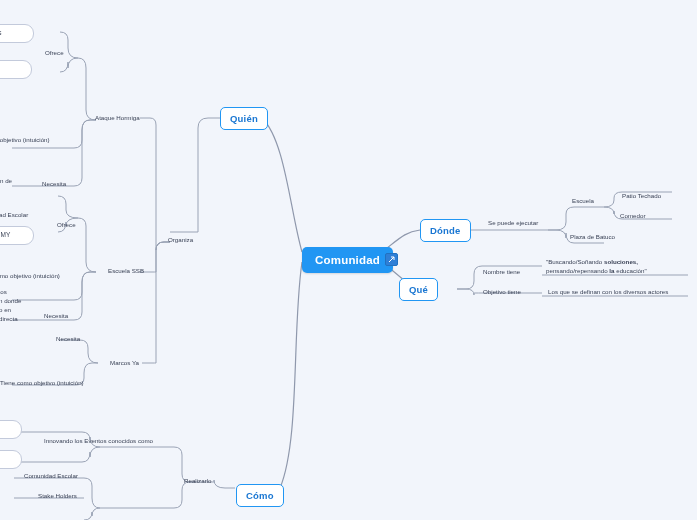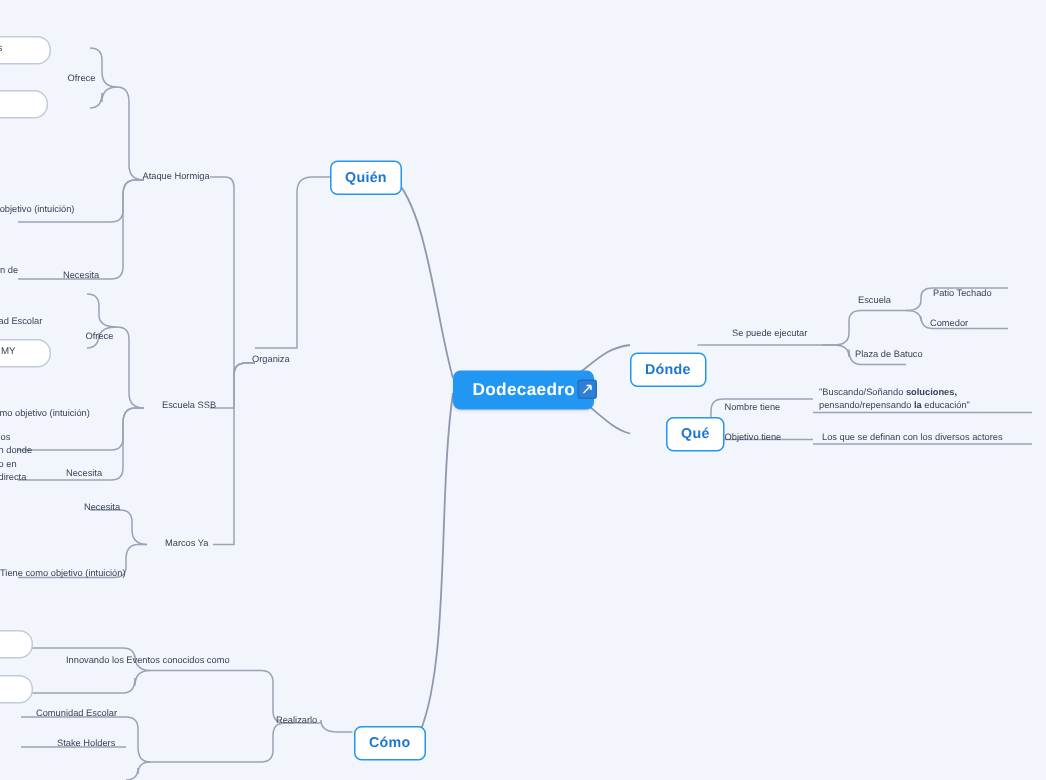--- a/index.html
+++ b/index.html
@@ -176,32 +176,32 @@
     <path d="M82,432 L10,432"></path>
     <path d="M82,462 L10,462"></path>
 
     <path d="M174,508 L100,508"></path>
     <path d="M100,508 Q92,508 92,498 L92,486 Q92,478 84,478"></path>
     <path d="M100,508 Q92,508 92,516 L92,512 Q92,520 84,520"></path>
     <path d="M84,478 L14,478"></path>
     <path d="M84,498 L14,498"></path>
   </svg>
 
-  <div class="node root-node" style="left:302px; top:247px;">Dodecaedro</div>
+  <div class="node root-node" style="left:302px; top:247px;">Comunidad</div>
   <div class="root-badge" style="left:385px; top:253px;">
     <svg width="8" height="8" viewBox="0 0 8 8" aria-hidden="true">
       <path d="M1 6 L6 1 M6 1 L6 4 M6 1 L3 1" stroke="#ffffff" stroke-width="1" fill="none"></path>
     </svg>
   </div>
 
   <div class="node main-node" style="left:220px; top:107px;">Quién</div>
 
-  <div class="node main-node" style="left:420px; top:235px;">Dónde</div>
-
-  <div class="node main-node" style="left:444px; top:278px;">Qué</div>
+  <div class="node main-node" style="left:420px; top:219px;">Dónde</div>
+
+  <div class="node main-node" style="left:399px; top:278px;">Qué</div>
 
   <div class="node main-node" style="left:236px; top:484px;">Cómo</div>
 
   <div class="node edge-label" style="left:488px; top:219px;">Se puede ejecutar</div>
 
   <div class="node edge-label" style="left:572px; top:197px;">Escuela</div>
 
   <div class="node edge-label" style="left:570px; top:233px;">Plaza de Batuco</div>
 
   <div class="node edge-label" style="left:622px; top:192px;">Patio Techado</div>

